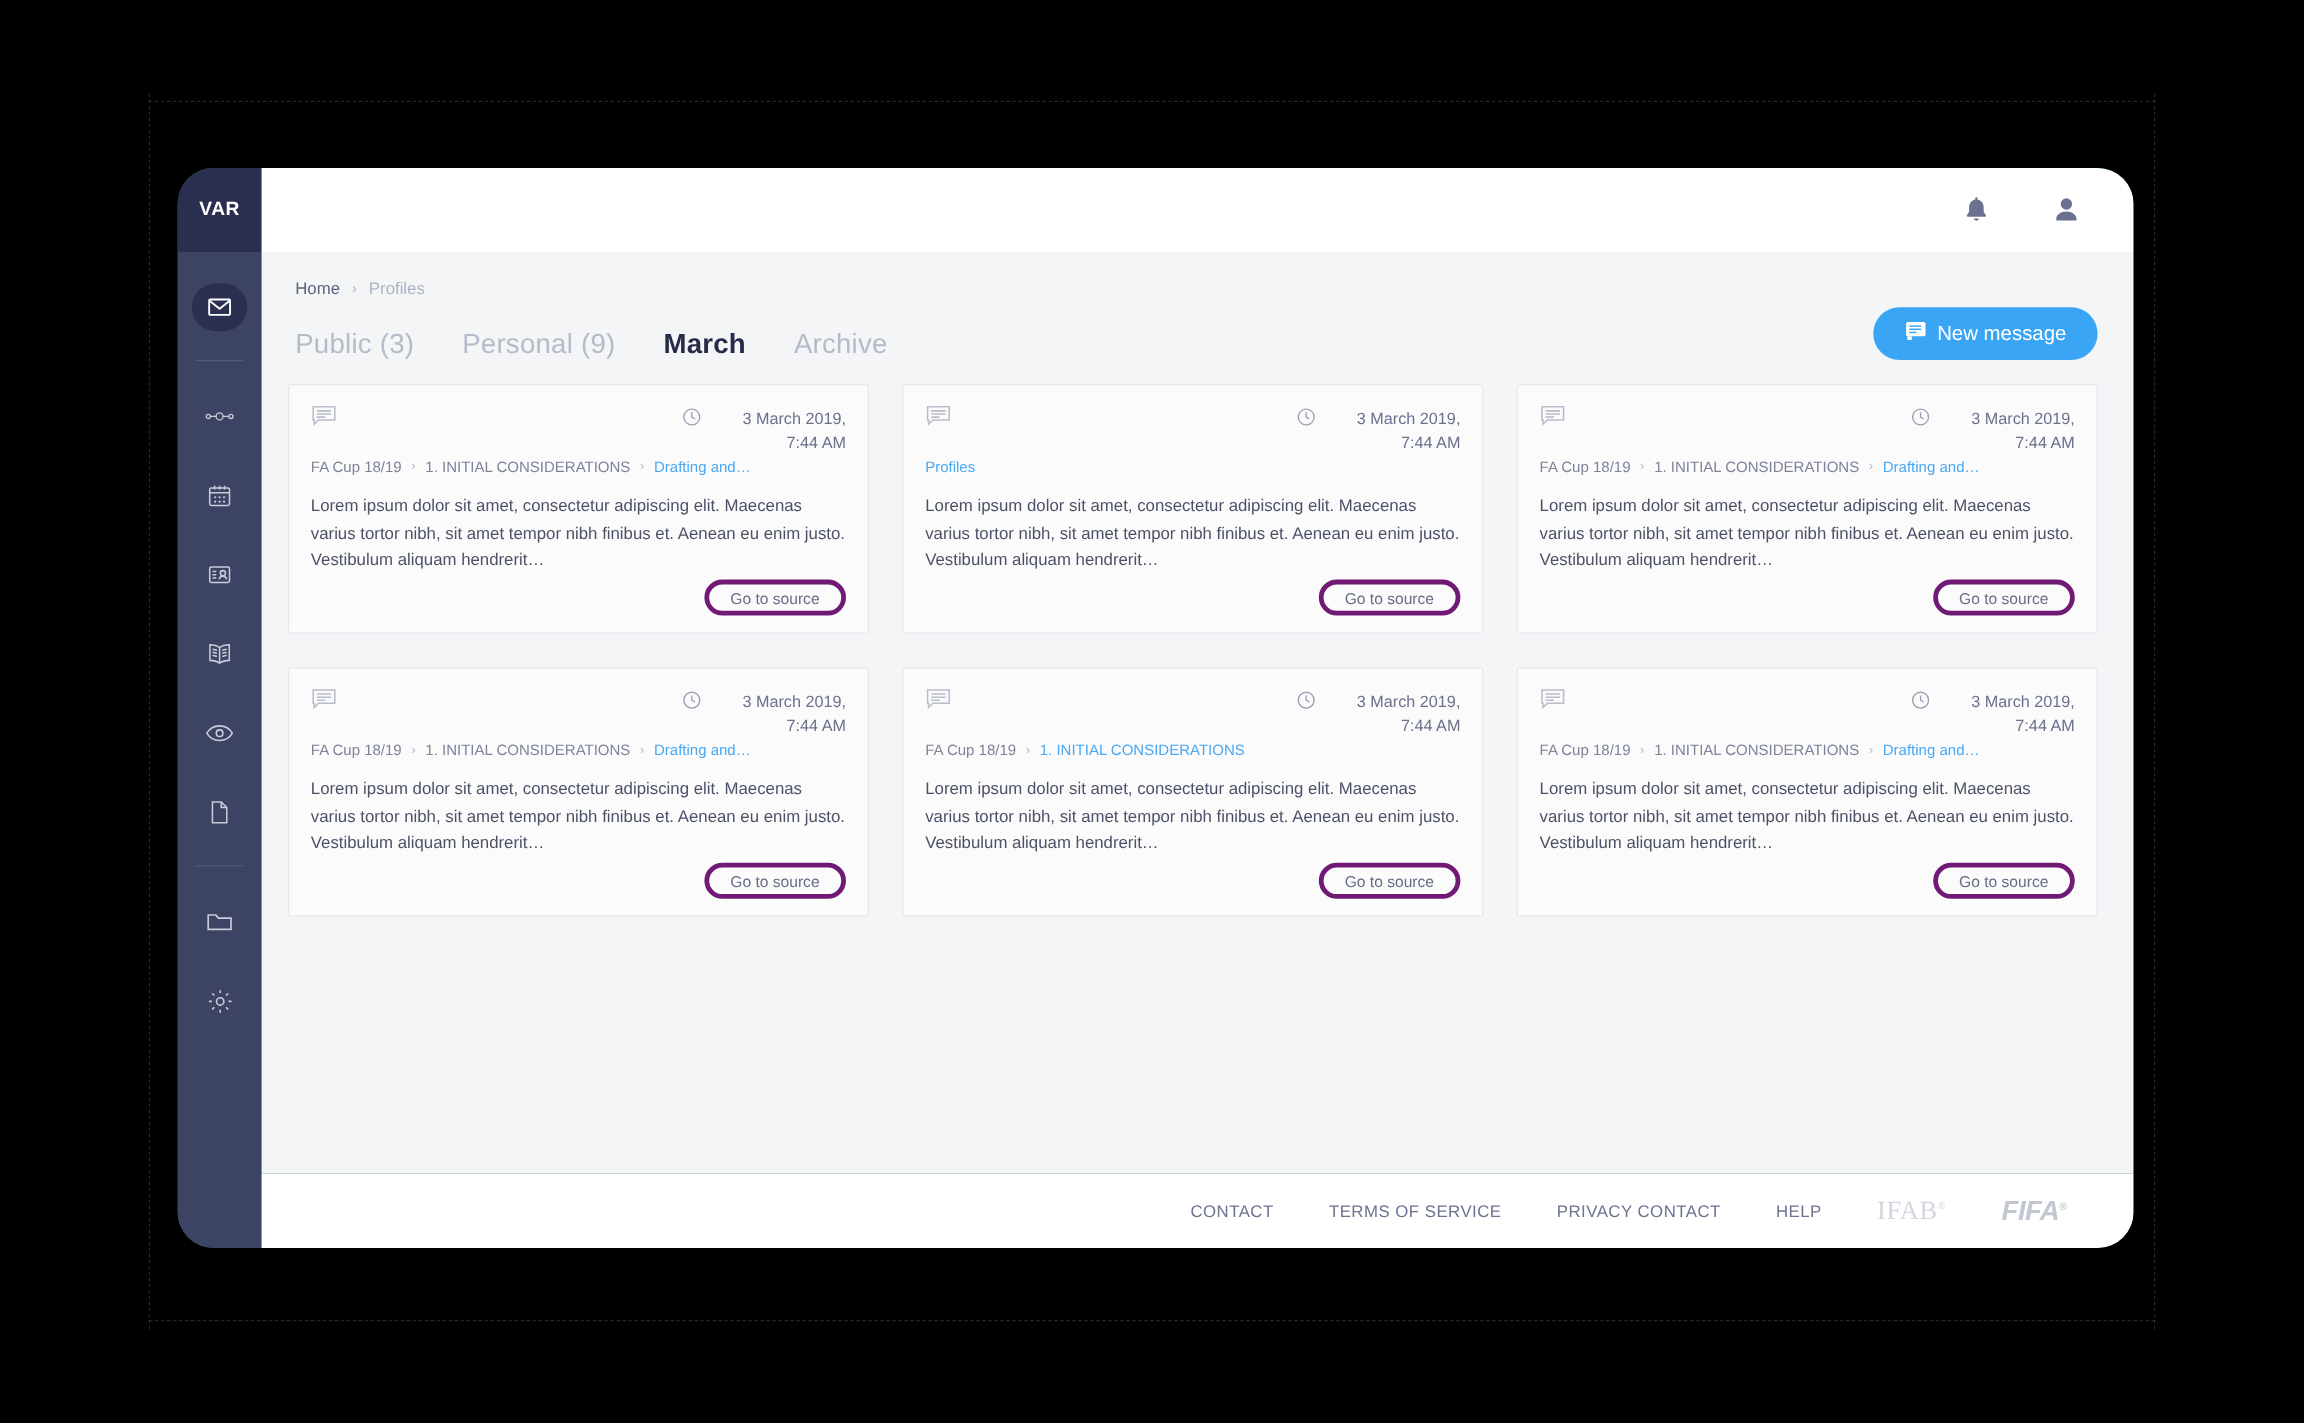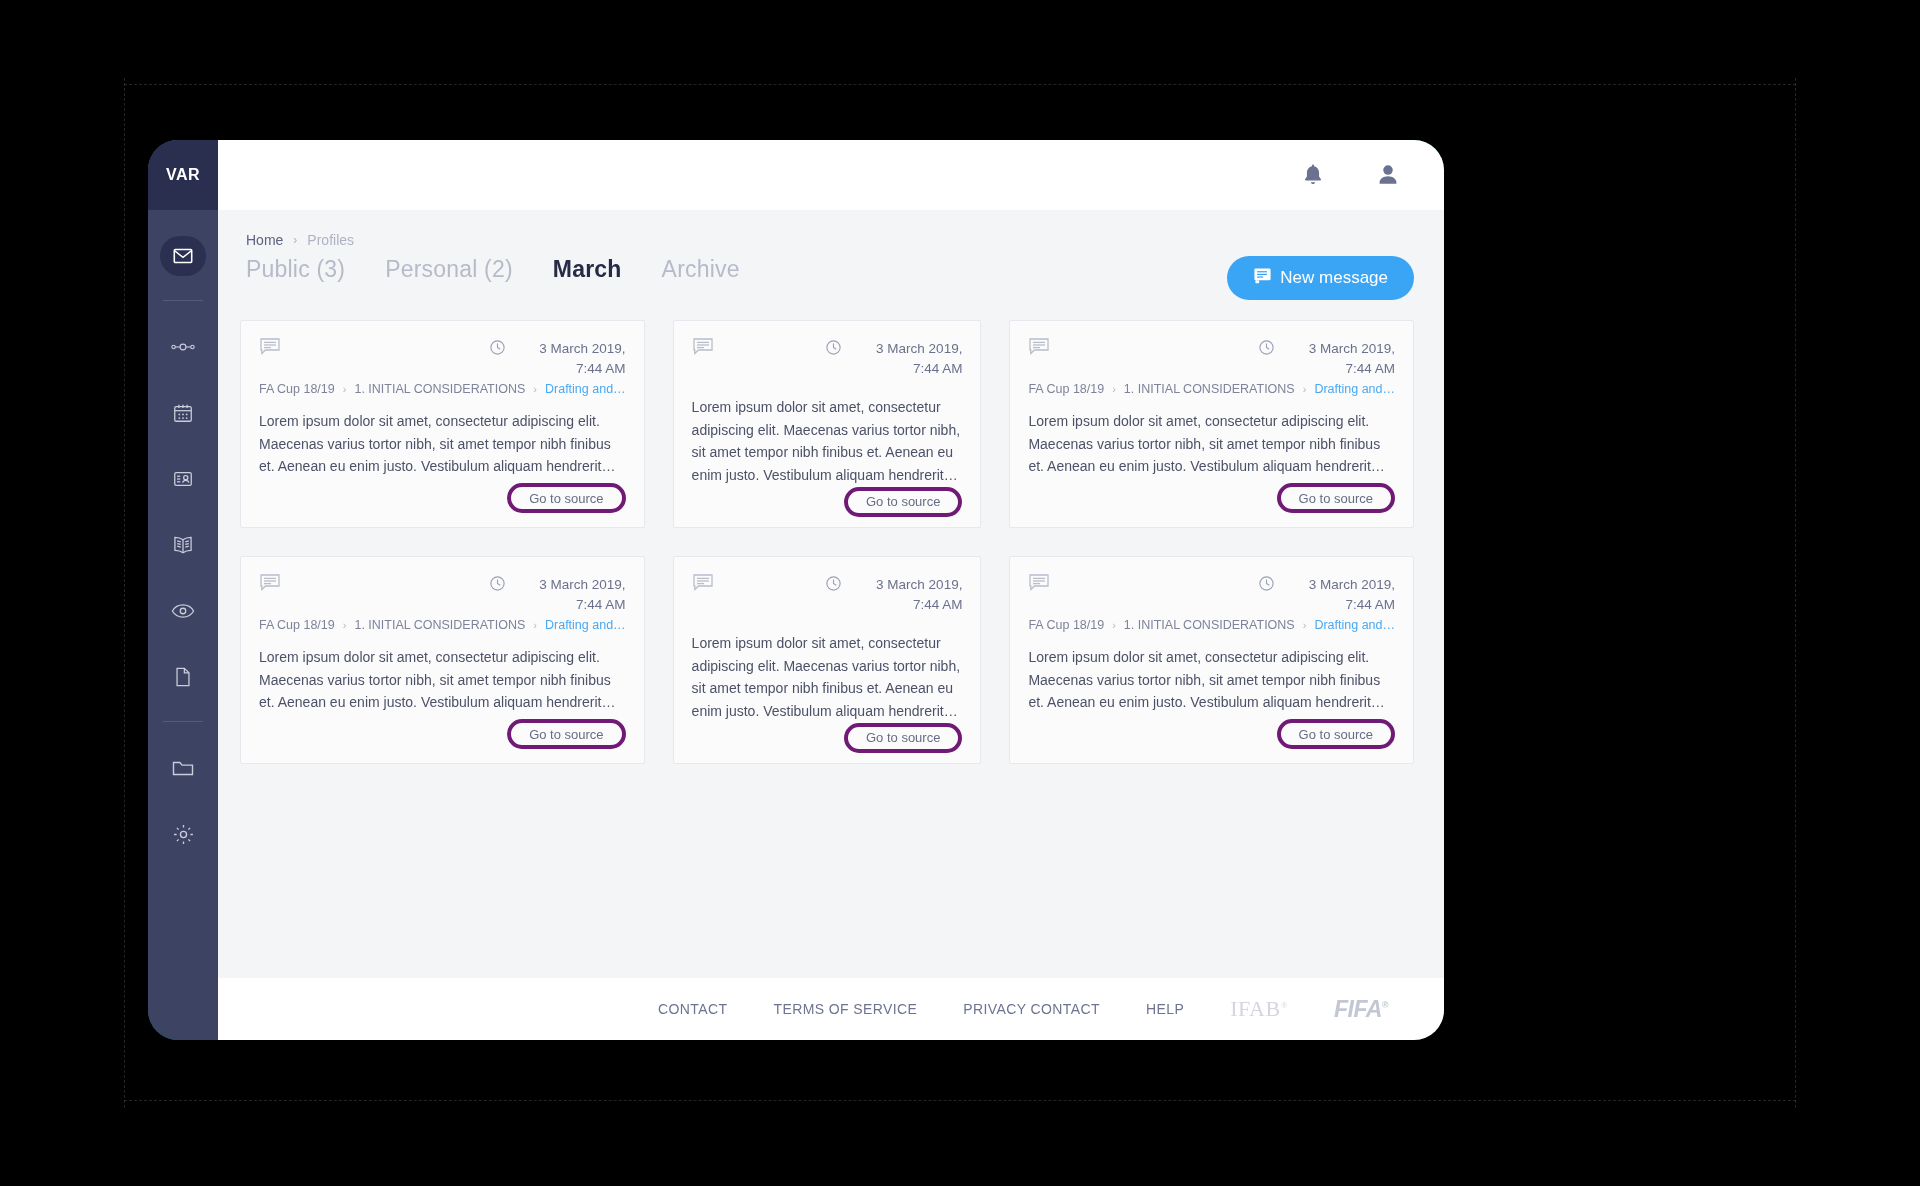--- a/index.html
+++ b/index.html
@@ -27,21 +27,21 @@
   #g-v1 { left: 124px;  top: 78px;  height: 1030px; }
   #g-v2 { left: 1795px; top: 78px;  height: 1030px; }
   #g-h1 { left: 124px;  top: 84px;  width: 1672px; }
   #g-h2 { left: 124px;  top: 1100px; width: 1672px; }
 
   
   #device {
     position: absolute;
     left: 148px;
     top: 140px;
-    width: 1296px;
+    width: 1630px;
     height: 900px;
     background: #0f766e;
     border-radius: 30px;
     overflow: hidden;
     display: flex;
   }
 
   
   #sidebar {
     width: 70px;
@@ -113,21 +113,21 @@
     font-size: 14px;
     margin-left: 6px;
   }
   #breadcrumb .crumb-home { color: #5c627f; text-align: right; }
   #breadcrumb .crumb-sep { color: #aeb2c4; font-size: 12px; }
   #breadcrumb .crumb-cur { color: #aeb2c4; }
 
   
   #tabrow {
     display: flex;
-    align-items: flex-start;
+    align-items: flex-end;
     justify-content: space-between;
     margin-top: 8px;
     margin-left: 6px;
   }
   #tabs { display: flex; align-items: baseline; gap: 40px; }
   .tab {
     font-size: 23px;
     color: #b6bac9;
     letter-spacing: 0.2px;
   }
@@ -397,21 +397,21 @@
 
         <div id="breadcrumb">
           <span class="crumb-home">Home</span>
           <span class="crumb-sep">›</span>
           <span class="crumb-cur">Profiles</span>
         </div>
 
         <div id="tabrow">
           <div id="tabs">
             <span class="tab">Public (3)</span>
-            <span class="tab">Personal (2)</span>
+            <span class="tab">Personal (9)</span>
             <span class="tab active">March</span>
             <span class="tab">Archive</span>
           </div>
           <button id="new-msg-btn">
             <span>
               <svg width="19" height="19" viewBox="0 0 20 20" fill="#ffffff">
                 <rect x="1.5" y="2.5" width="17" height="12.5" rx="1.4"></rect>
                 <rect x="2.5" y="15" width="4" height="3.2" rx="0.8"></rect>
                 <g fill="#3ba5f5">
                   <rect x="4.3" y="5.4" width="10.4" height="1.3"></rect>

